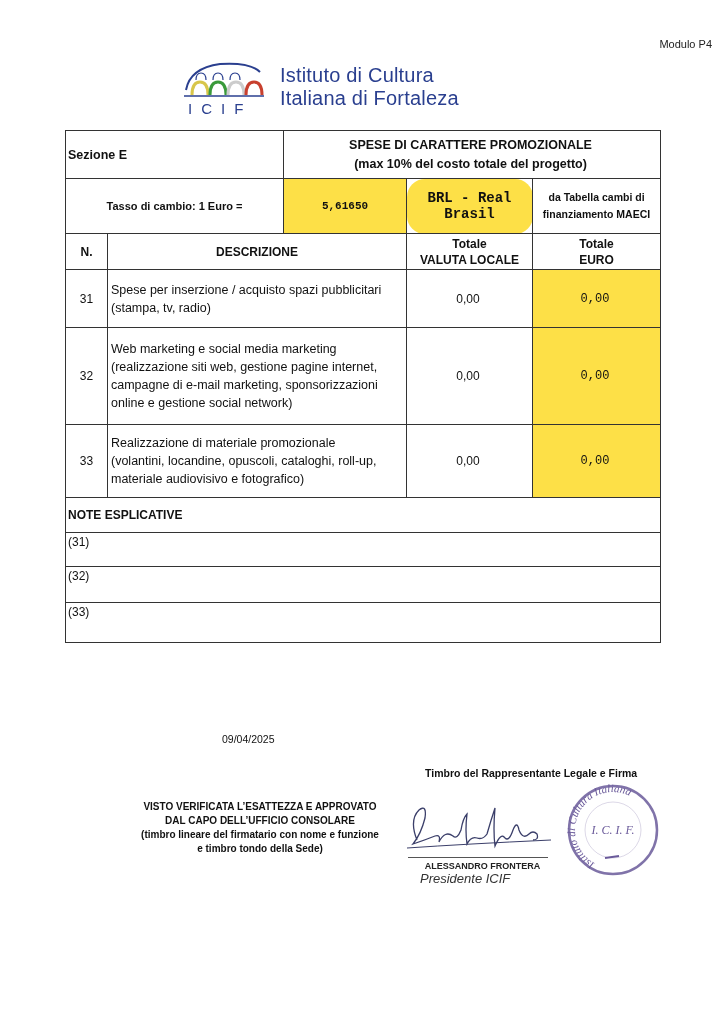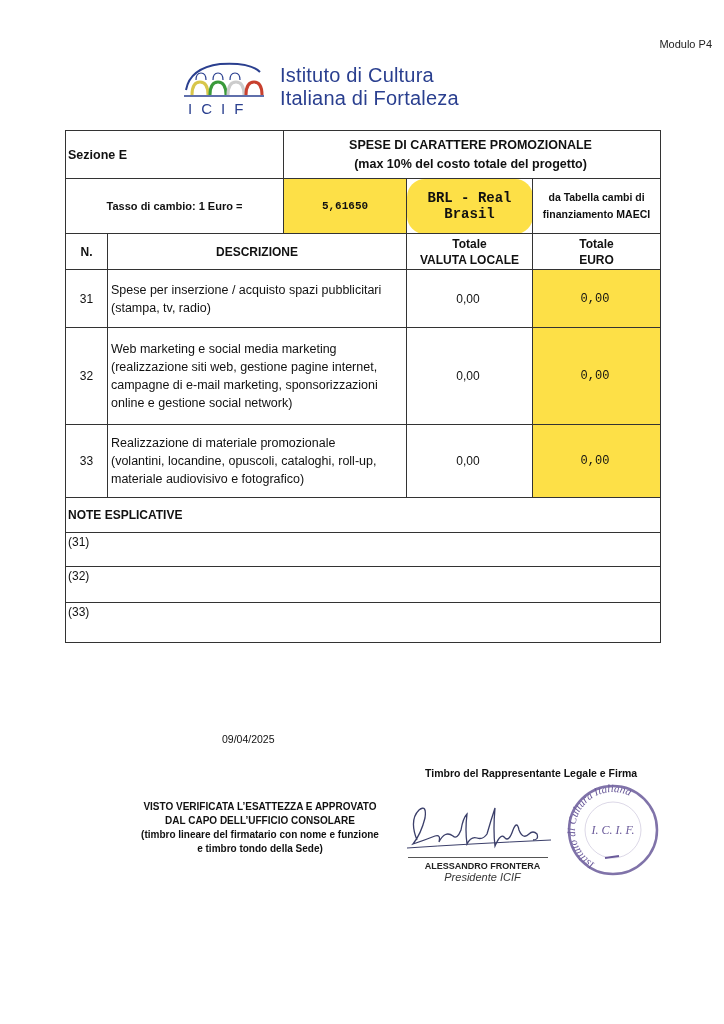--- a/index.html
+++ b/index.html
@@ -21,21 +21,21 @@
   .desc { padding-left: 3px; line-height: 18px; font-size: 12.5px; }
   .note-label { font-size: 12px; vertical-align: top !important; padding-left: 2px; padding-top: 2px; }
 
   .date { position: absolute; left: 222px; top: 733px; font-size: 10.5px; font-weight: normal; }
   .visto { position: absolute; left: 120px; top: 800px; width: 280px; text-align: center; font-size: 10px; font-weight: bold; line-height: 14px; }
   .timbro-label { position: absolute; left: 425px; top: 767px; font-size: 10.5px; font-weight: bold; }
 
   .signature { position: absolute; left: 405px; top: 800px; width: 150px; height: 56px; }
   .sig-line { position: absolute; left: 408px; top: 857px; width: 140px; height: 1px; background: #555; }
   .signer-name { position: absolute; left: 420px; top: 861px; width: 125px; text-align: center; font-size: 9px; font-weight: bold; color: #222; }
-  .signer-role { position: absolute; left: 420px; top: 871px; width: 125px; text-align: center; font-size: 11px; font-style: italic; color: #333; }
+  .signer-role { position: absolute; left: 420px; top: 871px; width: 125px; text-align: left; font-size: 13px; font-style: italic; color: #333; }
 
   .stamp { position: absolute; left: 565px; top: 780px; width: 96px; height: 98px; }
 </style>
 </head>
 <body>
 
 <div class="modulo">Modulo P4</div>
 
 <div class="logo">
   <svg class="logo-mark" viewBox="0 0 88 56">

